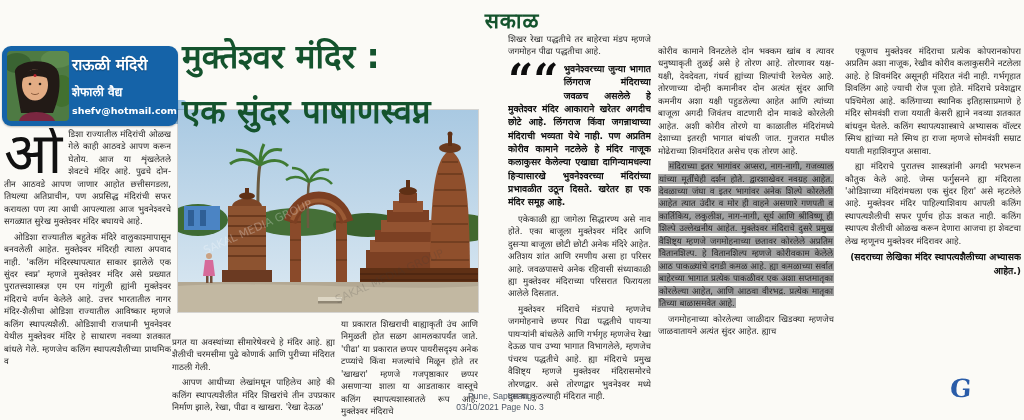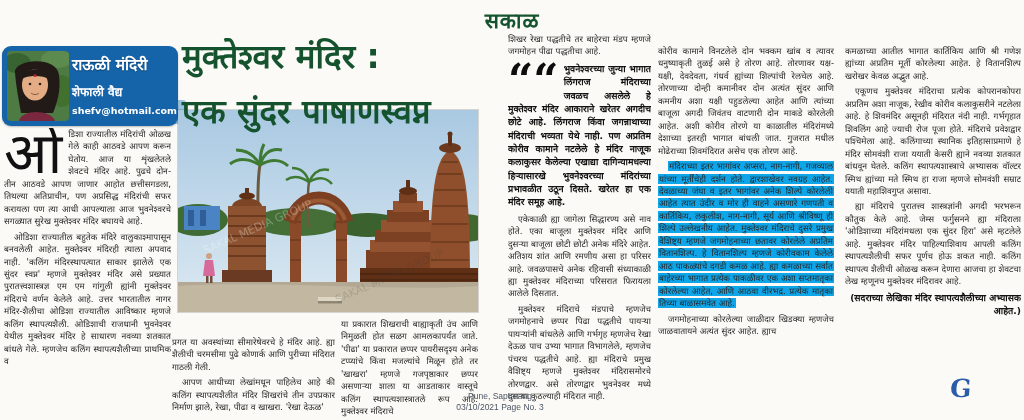--- a/index.html
+++ b/index.html
@@ -37,21 +37,21 @@
   .col1{left:4px;top:128px;width:167px;height:288px;}
   .col2{left:172px;top:336px;width:163px;height:100px;}
   .col3{left:341px;top:318px;width:137px;height:100px;}
   .col4{left:508px;top:33px;width:143px;height:372px;}
   .col5{left:658px;top:45px;width:176px;height:372px;}
   .col6{left:845px;top:45px;width:176px;height:372px;}
   .dropcap{float:left;font-size:57px;line-height:.82;padding:2px 6px 0 0;color:#111;}
   .pullquote{font-weight:700;font-size:9.2px;line-height:1.45;margin:4px 0 4px 0;color:#111;}
   .quote-glyph{float:left;font-size:44px;line-height:.7;font-weight:700;color:#0d0d0d;
     margin:4px 5px 0 0;font-family:"DejaVu Serif",serif;}
-  mark.hl{background:#0ea5e9;color:#262626;padding:0 1px;box-decoration-break:clone;-webkit-box-decoration-break:clone;}
+  mark.hl{background:#a3a3a3;color:#262626;padding:0 1px;box-decoration-break:clone;-webkit-box-decoration-break:clone;}
   .credit{margin-top:2px;text-align:right;font-weight:700;font-size:9.2px;line-height:1.5;color:#111;}
   
   .footer{left:393px;top:391px;width:214px;text-align:center;color:#4b5563;
     font-size:8.5px;line-height:1.35;font-family:"Liberation Sans","DejaVu Sans",sans-serif;}
   
   .glogo{left:950px;top:374px;font-size:25px;font-weight:800;color:#2a5ca8;
     font-family:"DejaVu Serif",serif;transform:skewX(-4deg);}
 </style>
 </head>
 <body>
@@ -222,21 +222,20 @@
   <p>मुक्तेश्वर मंदिराचे मंडपाचे म्हणजेच जगमोहनाचे छप्पर पिढा पद्धतीचे पायऱ्या पायऱ्यांनी बांधलेले आणि गर्भगृह म्हणजेच रेखा देऊळ पाच उभ्या भागात विभागलेले, म्हणजेच पंचरथ पद्धतीचे आहे. ह्या मंदिराचे प्रमुख वैशिष्ट्य म्हणजे मुक्तेश्वर मंदिरासमोरचे तोरणद्वार. असे तोरणद्वार भुवनेश्वर मध्ये दुसऱ्या कुठल्याही मंदिरात नाही.</p>
 </div>
 
 <div class="abs col col5">
   <p class="noindent">कोरीव कामाने विनटलेले दोन भक्कम खांब व त्यावर धनुष्याकृती तुळई असे हे तोरण आहे. तोरणावर यक्ष-यक्षी, देवदेवता, गंधर्व ह्यांच्या शिल्पांची रेलचेल आहे. तोरणाच्या दोन्ही कमानीवर दोन अत्यंत सुंदर आणि कमनीय अशा यक्षी पहुडलेल्या आहेत आणि त्यांच्या बाजूला अगदी जिवंतच वाटणारी दोन माकडे कोरलेली आहेत. अशी कोरीव तोरणे या काळातील मंदिरांमध्ये देशाच्या इतरही भागात बांधली जात. गुजरात मधील मोढेराच्या शिवमंदिरात असेच एक तोरण आहे.</p>
   <p><mark class="hl">मंदिराच्या इतर भागांवर अप्सरा, नाग-नागी, गजव्याल यांच्या मूर्तींचेही दर्शन होते. द्वारशाखेवर नवग्रह आहेत. देवळाच्या जंघा व इतर भागांवर अनेक शिल्पे कोरलेली आहेत त्यात उंदीर व मोर ही वाहने असणारे गणपती व कार्तिकिय, लकुलीश, नाग-नागी, सूर्य आणि श्रीविष्णू ही शिल्पे उल्लेखनीय आहेत. मुक्तेश्वर मंदिराचे दुसरे प्रमुख वैशिष्ट्य म्हणजे जगमोहनाच्या छतावर कोरलेले अप्रतिम वितानशिल्प. हे वितानशिल्प म्हणजे कोरीवकाम केलेले आठ पाकळ्यांचे दगडी कमळ आहे. ह्या कमळाच्या सर्वात बाहेरच्या भागात प्रत्येक पाकळीवर एक अशा सप्तमातृका कोरलेल्या आहेत, आणि आठवा वीरभद्र. प्रत्येक मातृका तिच्या बाळासमवेत आहे.</mark></p>
   <p>जगमोहनाच्या कोरलेल्या जाळीदार खिडक्या म्हणजेच जाळवातायने अत्यंत सुंदर आहेत. ह्याच</p>
 </div>
 
 <div class="abs col col6">
-  <p class="noindent">कमळाच्या आतील भागात कार्तिकिय आणि श्री गणेश ह्यांच्या अप्रतिम मूर्ती कोरलेल्या आहेत. हे वितानशिल्प खरोखर केवळ अद्भुत आहे.</p>
   <p>एकूणच मुक्तेश्वर मंदिराचा प्रत्येक कोपरानकोपरा अप्रतिम अशा नाजूक, रेखीव कोरीव कलाकुसरीने नटलेला आहे. हे शिवमंदिर असूनही मंदिरात नंदी नाही. गर्भगृहात शिवलिंग आहे ज्याची रोज पूजा होते. मंदिराचे प्रवेशद्वार पश्चिमेला आहे. कलिंगाच्या स्थानिक इतिहासाप्रमाणे हे मंदिर सोमवंशी राजा ययाती केसरी ह्याने नवव्या शतकात बांधवून घेतले. कलिंग स्थापत्यशास्त्राचे अभ्यासक वॉल्टर स्मिथ ह्यांच्या मते स्मिथ हा राजा म्हणजे सोमवंशी सम्राट ययाती महाशिवगुप्त असावा.</p>
   <p>ह्या मंदिराचे पुरातत्त्व शास्त्रज्ञांनी अगदी भरभरून कौतुक केले आहे. जेम्स फर्गुसनने ह्या मंदिराला 'ओडिशाच्या मंदिरांमधला एक सुंदर हिरा' असे म्हटलेले आहे. मुक्तेश्वर मंदिर पाहिल्याशिवाय आपली कलिंग स्थापत्यशैलीची सफर पूर्णच होऊ शकत नाही. कलिंग स्थापत्य शैलीची ओळख करून देणारा आजचा हा शेवटचा लेख म्हणूनच मुक्तेश्वर मंदिरावर आहे.</p>
   <div class="credit">(सदराच्या लेखिका मंदिर स्थापत्यशैलीच्या अभ्यासक आहेत.)</div>
 </div>
 
 <div class="abs footer">
   <div>Pune, Saptarang</div>
   <div>03/10/2021  Page No. 3</div>
 </div>
 

